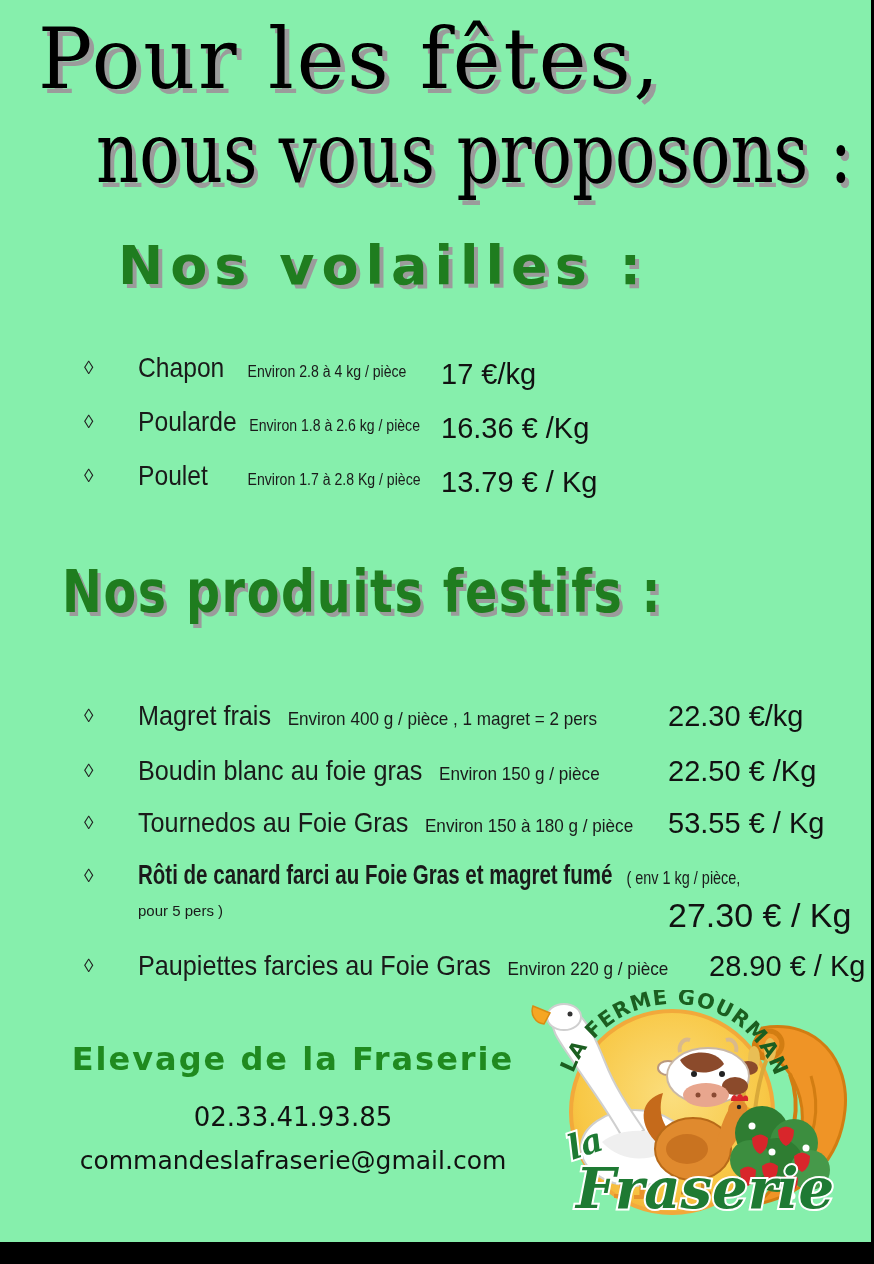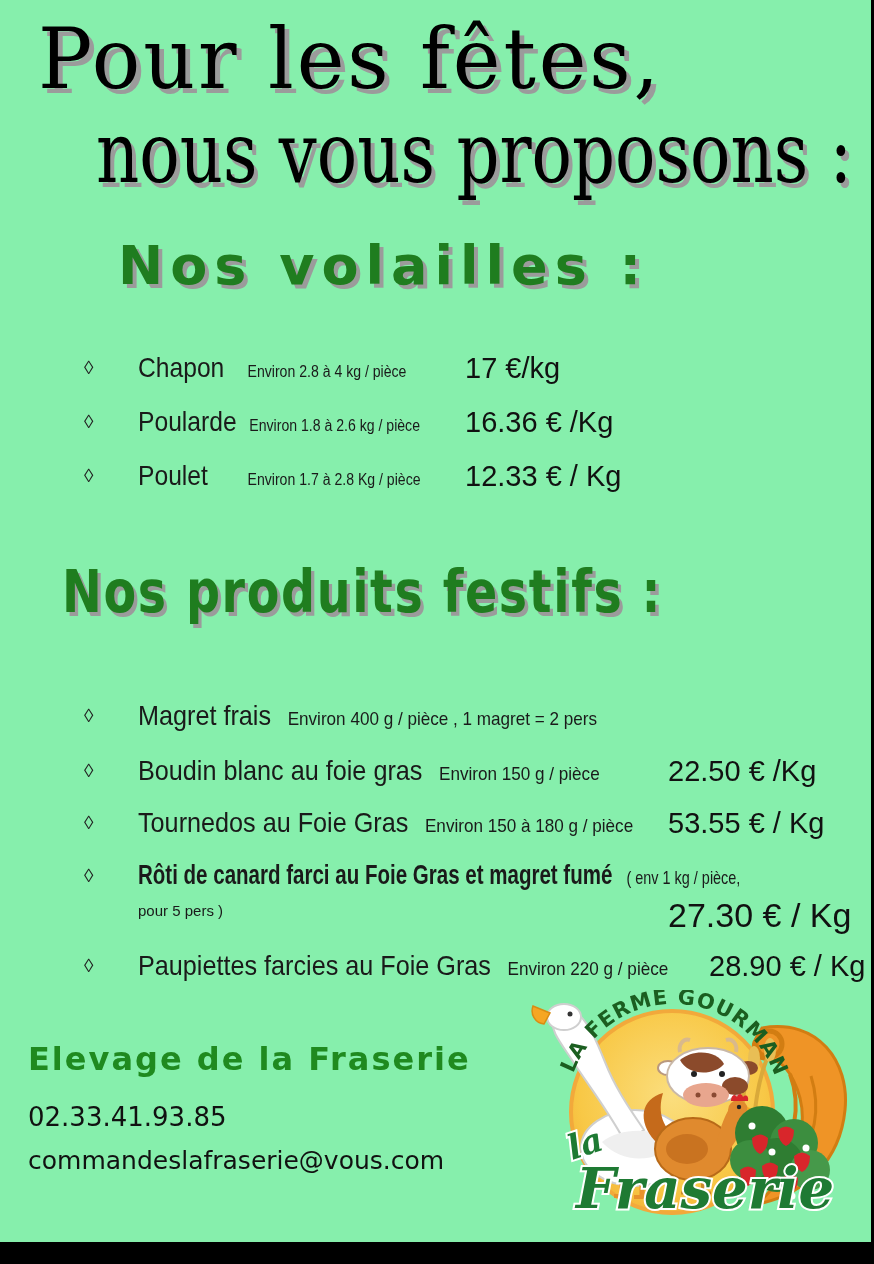--- a/index.html
+++ b/index.html
@@ -27,28 +27,28 @@
   .content{position:absolute;left:138px;top:0;white-space:nowrap;transform-origin:left top;}
   .v .content{transform:scaleX(0.88);}
   .f .content{transform:scaleX(0.90);}
   .f.roti .content{transform:scaleX(0.76);}
   .pname{font-size:28px;color:#1a1a1a;}
   .v .pname{display:inline-block;min-width:110px;}
   .pname.bold{font-weight:bold;font-size:27px;}
   .pdetail{font-size:16px;margin-left:10px;color:#1a1a1a;}
   .f .pdetail{font-size:19px;margin-left:14px;}
   .price{position:absolute;top:0;font-size:29px;color:#111;white-space:nowrap;}
-  .v .price{left:465px;}
+  .v .price{left:441px;margin-top:6px;}
   .f .price{left:668px;}
   .price.pp{left:709px;}
   .cont-line{position:absolute;left:138px;top:0;font-size:15px;color:#1a1a1a;white-space:nowrap;}
   .cont-price{position:absolute;left:668px;top:-6px;font-size:34px;color:#111;white-space:nowrap;}
 
   
-  .footer{position:absolute;left:28px;top:1040px;width:530px;text-align:left;
+  .footer{position:absolute;left:28px;top:1040px;width:530px;text-align:center;
           font-family:"DejaVu Sans",sans-serif;}
   .farm{font-size:32px;font-weight:bold;letter-spacing:2px;}
   .addr{font-size:26px;margin-top:18px;letter-spacing:1px;color:#111;}
   .phone{font-size:26px;margin-top:24px;color:#111;}
   .email{font-size:25px;margin-top:14px;color:#111;}
 
   
   .logo{position:absolute;left:530px;top:990px;}
   .logo .script{font-family:"DejaVu Serif",serif;font-style:italic;font-weight:bold;
           stroke:#fff;stroke-width:4px;paint-order:stroke;}
@@ -85,31 +85,32 @@
     </span>
     <span class="price">16.36 € /Kg</span>
   </div>
 
   <div class="row v" style="top:460px">
     <span class="bullet">◊</span>
     <span class="content">
       <span class="pname">Poulet</span>
       <span class="pdetail">Environ 1.7 à 2.8 Kg / pièce</span>
     </span>
-    <span class="price">12.33 € / Kg</span>
+    <span class="price">13.79 € / Kg</span>
   </div>
 
   <div class="section-heading h-festifs" style="color:#1f7d1f">Nos produits festifs :</div>
 
   <div class="row f" style="top:700px">
     <span class="bullet">◊</span>
     <span class="content">
       <span class="pname">Magret frais</span>
       <span class="pdetail">Environ 400 g / pièce , 1 magret = 2 pers</span>
     </span>
+    <span class="price">22.30 €/kg</span>
   </div>
 
   <div class="row f" style="top:755px">
     <span class="bullet">◊</span>
     <span class="content">
       <span class="pname">Boudin blanc au foie gras</span>
       <span class="pdetail">Environ 150 g / pièce</span>
     </span>
     <span class="price">22.50 € /Kg</span>
   </div>
@@ -140,21 +141,21 @@
     <span class="content">
       <span class="pname">Paupiettes farcies au Foie Gras</span>
       <span class="pdetail">Environ 220 g / pièce</span>
     </span>
     <span class="price pp">28.90 € / Kg</span>
   </div>
 
   <div class="footer">
     <div class="farm" style="color:#1f8a1f">Elevage de la Fraserie</div>
     <div class="phone">02.33.41.93.85</div>
-    <div class="email">commandeslafraserie@vous.com</div>
+    <div class="email">commandeslafraserie@gmail.com</div>
   </div>
 
   <svg class="logo" width="336" height="248" viewBox="0 0 336 248">
     <defs>
       <radialGradient id="sun" cx="50%" cy="42%" r="65%">
         <stop offset="0%" stop-color="#FBDE7E"></stop>
         <stop offset="70%" stop-color="#F8C846"></stop>
         <stop offset="100%" stop-color="#F3AE33"></stop>
       </radialGradient>
     </defs>

